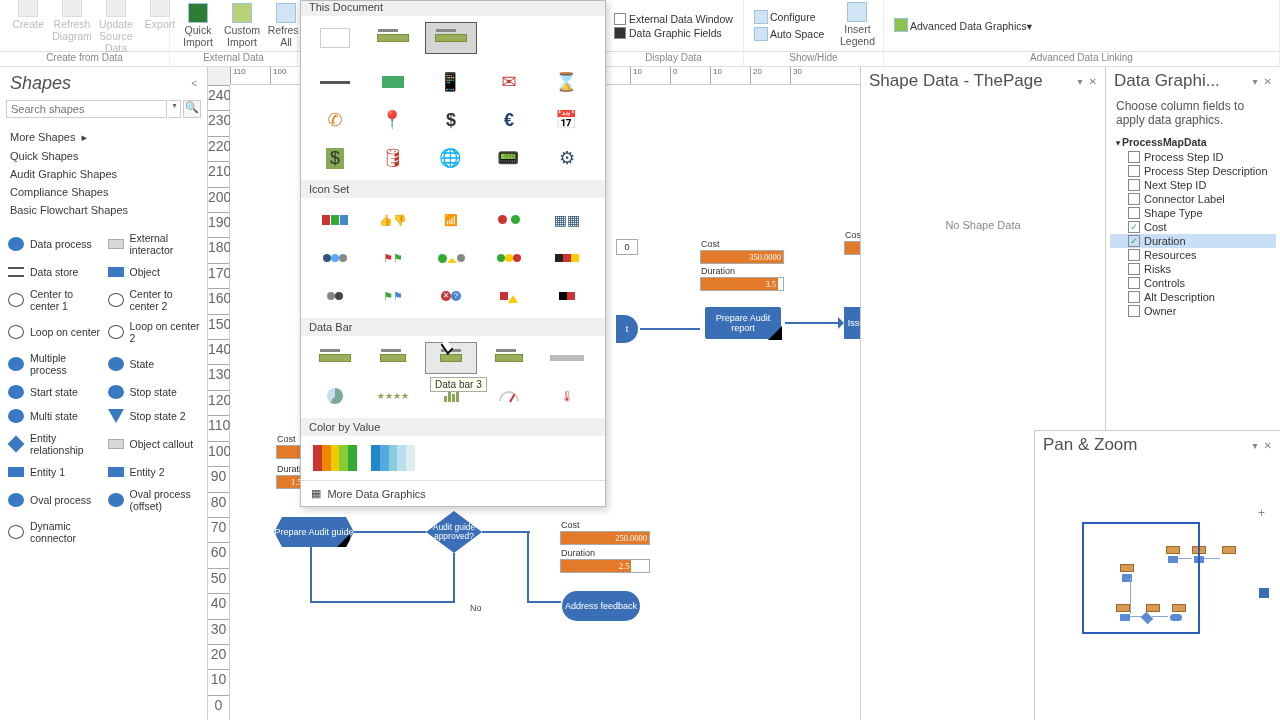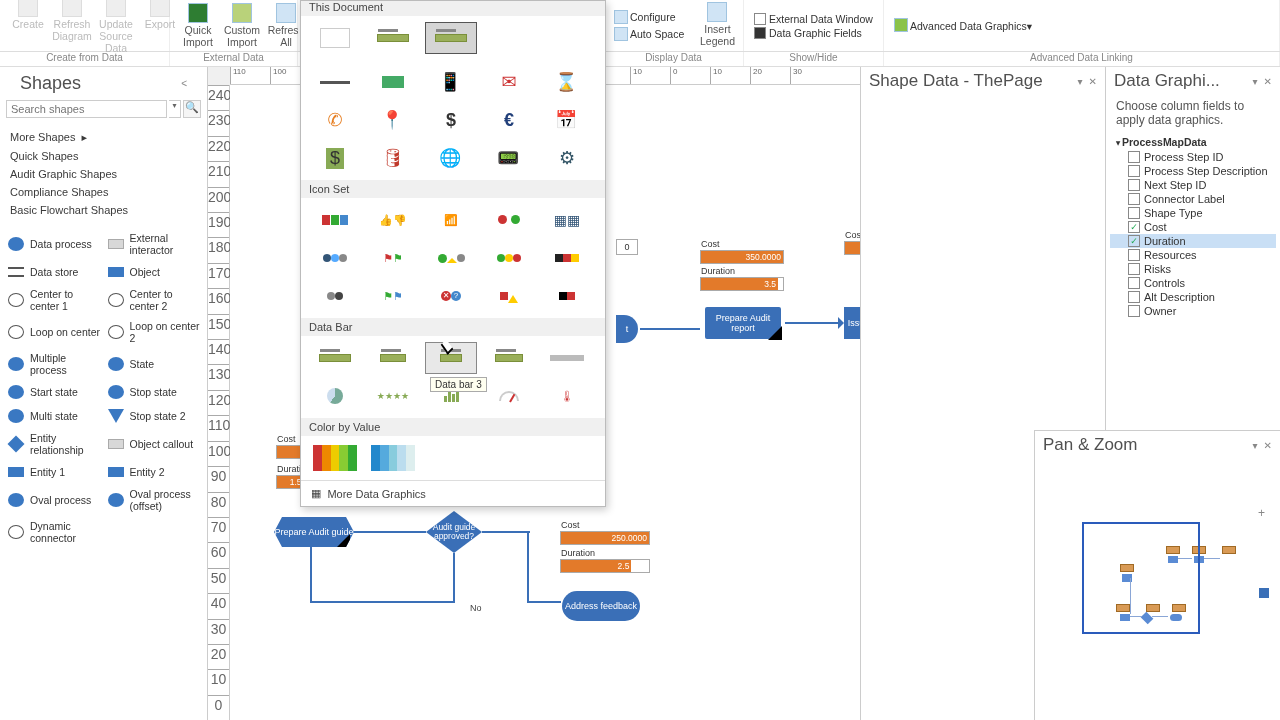--- a/index.html
+++ b/index.html
@@ -13,21 +13,21 @@
   .ribbon-icon { width: 20px; height: 20px; background: #d0e4f5; border: 1px solid #a0c4e0; margin-bottom: 1px; }
   .ribbon-icon.sm { width: 14px; height: 14px; display: inline-block; vertical-align: middle; margin-right: 2px; }
   .ribbon-line { font-size: 10.5px; color: #333; padding: 1px 4px; display: flex; align-items: center; cursor: pointer; }
   .ribbon-sec { display: flex; flex-direction: column; justify-content: center; border-right: 1px solid #eee; padding: 0 6px; position: relative; }
 
   .ribbon-labels { display: flex; height: 15px; border-bottom: 1px solid #ddd; font-size: 10px; color: #888; }
   .ribbon-labels div { text-align: center; border-right: 1px solid #eee; }
 
   
   .shapes-panel { position: absolute; left: 0; top: 67px; width: 208px; bottom: 0; border-right: 1px solid #ccc; background: #fff; }
-  .shapes-hdr { display: flex; justify-content: space-between; align-items: center; padding: 6px 20px 4px; }
+  .shapes-hdr { display: flex; justify-content: space-between; align-items: center; padding: 6px 10px 4px; font-style: italic; }
   .shapes-hdr h2 { font-size: 18px; font-weight: 400; color: #505050; }
   .collapse-arrow { font-size: 10px; color: #888; cursor: pointer; }
   .search-row { display: flex; padding: 2px 6px 6px; gap: 2px; }
   .search-row input { flex: 1; border: 1px solid #ccc; padding: 2px 4px; font-size: 11px; }
   .search-row .drop { width: 12px; border: 1px solid #ccc; border-left: none; text-align: center; font-size: 8px; color: #666; cursor: pointer; }
   .search-row .go { width: 18px; border: 1px solid #ccc; text-align: center; background: #f5f5f5; cursor: pointer; }
   .stencil-list { padding: 4px 0; }
   .stencil-item { padding: 3px 10px; font-size: 11px; color: #3a3a3a; cursor: pointer; }
   .stencil-item.active { background: #cfe2f7; font-weight: 600; }
   .shape-grid { display: grid; grid-template-columns: 1fr 1fr; gap: 2px 0; padding: 6px 4px; }
@@ -66,21 +66,21 @@
 
   
   .fc-shape { position: absolute; font-size: 9px; color: #fff; text-align: center; display: flex; align-items: center; justify-content: center; }
   .fc-prep { background: #3a6fb7; width: 80px; height: 30px; clip-path: polygon(10% 0, 90% 0, 100% 50%, 90% 100%, 10% 100%, 0 50%); }
   .fc-proc { background: #3a6fb7; width: 76px; height: 32px; border-radius: 2px; }
   .fc-dec { background: #3a6fb7; width: 56px; height: 42px; clip-path: polygon(50% 0,100% 50%,50% 100%,0 50%); font-size: 8.5px; padding: 0 4px; line-height: 1.1; }
   .fc-term { background: #3a6fb7; width: 78px; height: 30px; border-radius: 15px; }
   .dog-ear { position: absolute; right: -1px; bottom: -1px; width: 14px; height: 14px; background: #000; clip-path: polygon(0 100%,100% 100%,100% 0); }
   .data-box { position: absolute; border: 1px solid #aaa; background: #fff; font-size: 9px; color: #333; }
   .data-box .lbl { position: absolute; top: -12px; left: 0; font-size: 9px; color: #333; }
-  .data-box .bar { height: 12px; background: #e37a2a; color: #fff; font-size: 8.5px; text-align: right; padding: 0 2px; line-height: 12px; }
+  .data-box .bar { height: 12px; background: #e37a2a; color: #fff; font-size: 8.5px; text-align: right; padding: 0 2px; line-height: 12px; font-family: Liberation Serif, serif; }
   .arrow { position: absolute; background: #3a6fb7; }
   .conn-lbl { position: absolute; font-size: 9px; color: #444; }
 
   
   .right-col { position: absolute; right: 0; top: 67px; width: 420px; bottom: 0; display: flex; }
   .shape-data { width: 246px; border-left: 1px solid #ccc; border-right: 1px solid #ccc; display: flex; flex-direction: column; }
   .panel-hdr { display: flex; justify-content: space-between; align-items: center; padding: 4px 8px 8px; }
   .panel-hdr h3 { font-size: 17px; font-weight: 400; color: #505050; }
   .panel-ctl { display: flex; gap: 6px; font-size: 10px; color: #888; }
   .panel-ctl span { cursor: pointer; }
@@ -149,41 +149,41 @@
       <div class="ribbon-btn">
           <div class="ribbon-icon"></div>
           <span style="white-space:pre-line">Refresh
 All</span>
         </div>
     </div>
   </div>
   <div class="ribbon-sec" style="width:306px;background:#f7f7f7"></div>
   <div class="ribbon-sec" style="width:140px">
     <div class="ribbon-line">
+        <span class="chk-box"></span>
+        <span>External Data Window</span>
+      </div>
+    <div class="ribbon-line">
+        <span class="chk-box" style="background:#333"></span>
+        <span>Data Graphic Fields</span>
+      </div>
+  </div>
+  <div class="ribbon-sec" style="width:140px">
+    <div class="ribbon-line">
         <span class="ribbon-icon sm"></span>
         <span>Configure</span>
       </div>
     <div class="ribbon-line">
         <span class="ribbon-icon sm"></span>
         <span>Auto Space</span>
       </div>
     <div class="ribbon-btn" style="position:absolute;right:2px;top:0">
         <div class="ribbon-icon"></div>
         <span style="white-space:pre-line">Insert
 Legend</span>
-      </div>
-  </div>
-  <div class="ribbon-sec" style="width:140px">
-    <div class="ribbon-line">
-        <span class="chk-box"></span>
-        <span>External Data Window</span>
-      </div>
-    <div class="ribbon-line">
-        <span class="chk-box" style="background:#333"></span>
-        <span>Data Graphic Fields</span>
       </div>
   </div>
   <div class="ribbon-sec" style="flex:1">
     <div class="ribbon-line"><span class="ribbon-icon sm" style="background:#8bc34a"></span><span>Advanced Data Graphics</span> ▾</div>
   </div>
 </div>
 <div class="ribbon-labels">
   <div style="width:170px">Create from Data</div>
   <div style="width:128px">External Data</div>
   <div style="width:306px"></div>
@@ -648,20 +648,21 @@
 
 <div class="right-col">
   <div class="shape-data">
     <div class="panel-hdr">
       <h3>Shape Data - ThePage</h3>
       <div class="panel-ctl">
           <span>▾</span>
           <span>✕</span>
         </div>
     </div>
+    <div class="no-data">No Shape Data</div>
   </div>
   <div class="dg-panel">
     <div class="panel-hdr">
       <h3>Data Graphi...</h3>
       <div class="panel-ctl">
           <span>▾</span>
           <span>✕</span>
         </div>
     </div>
     <div class="dg-desc">Choose column fields to apply data graphics.</div>

